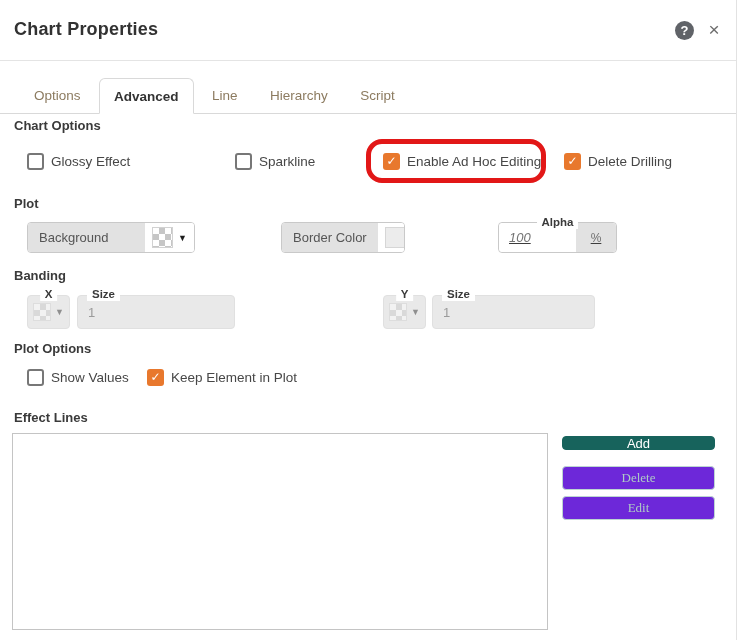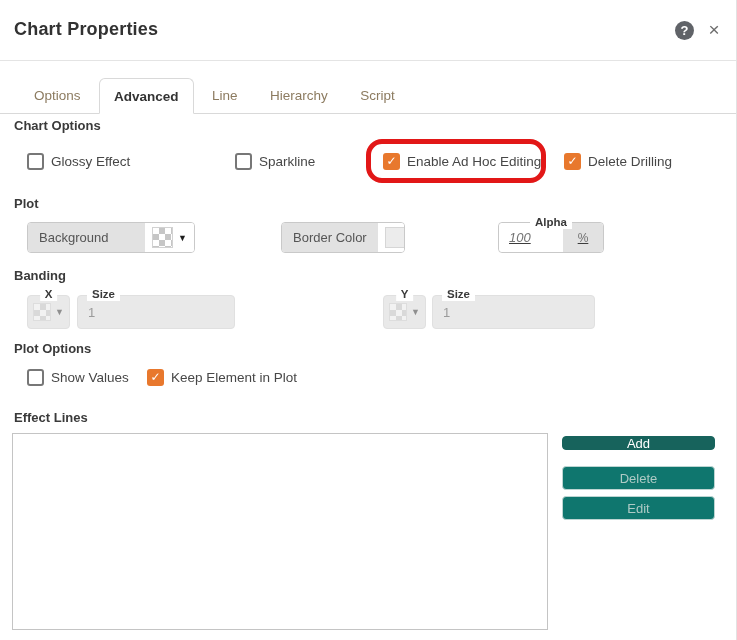--- a/index.html
+++ b/index.html
@@ -115,21 +115,21 @@
       linear-gradient(45deg,#c6c6c6 25%,transparent 25%,transparent 75%,#c6c6c6 75%);
     background-size: 12px 12px;
     background-position: 0 0, 6px 6px;
   }
   .swatch-plain {
     width: 21px; height: 21px; border: 1px solid #d6d6d6; background: #ececec;
   }
   .caret { font-size: 9px; color: #1d1d1d; }
 
   .alpha-field {
-    position: absolute; left: 498px; top: 222px; width: 106px; height: 31px;
+    position: absolute; left: 498px; top: 222px; width: 119px; height: 31px;
     border: 1px solid #c9c9c9; border-radius: 4px;
     display: flex; align-items: stretch; text-decoration: underline;
   }
   .alpha-legend {
     position: absolute; top: -8px; left: 50%; transform: translateX(-50%);
     background: #ffffff; padding: 0 5px;
     font-size: 11.5px; font-weight: bold; color: #3a3a3a; line-height: 14px;
     white-space: nowrap;
   }
   .alpha-input {
@@ -172,21 +172,21 @@
     border: 1px solid #c4c4c4; background: #ffffff;
   }
   .btn {
     position: absolute; left: 562px; width: 153px; height: 14px;
     border-radius: 4px; font-size: 13px;
     display: flex; align-items: center; justify-content: center;
     cursor: pointer; font-family: inherit;
   }
   .btn.primary { background: var(--teal); color: #ffffff; border: 1px solid var(--teal); }
   .btn.disabled {
-    background: #0f766e; border: 1px solid #bdd5d2; color: #aecac5; height: 24px;
+    background: #6d28d9; border: 1px solid #bdd5d2; color: #aecac5; height: 24px; font-family: Liberation Serif, serif;
   }
 </style>
 </head>
 <body>
 
 <div class="dlg-header">
   <div class="dlg-title">Chart Properties</div>
   <div class="help-btn">?</div>
   <div class="close-btn">×</div>
 </div>

